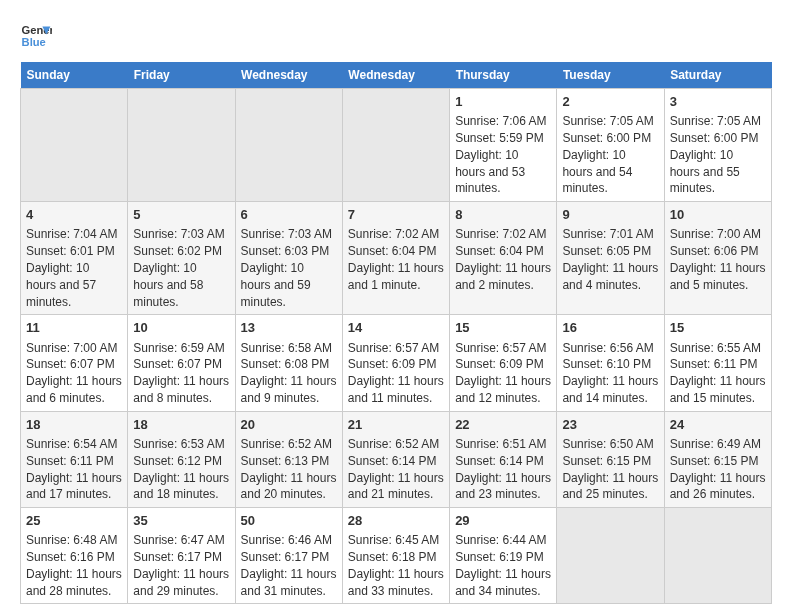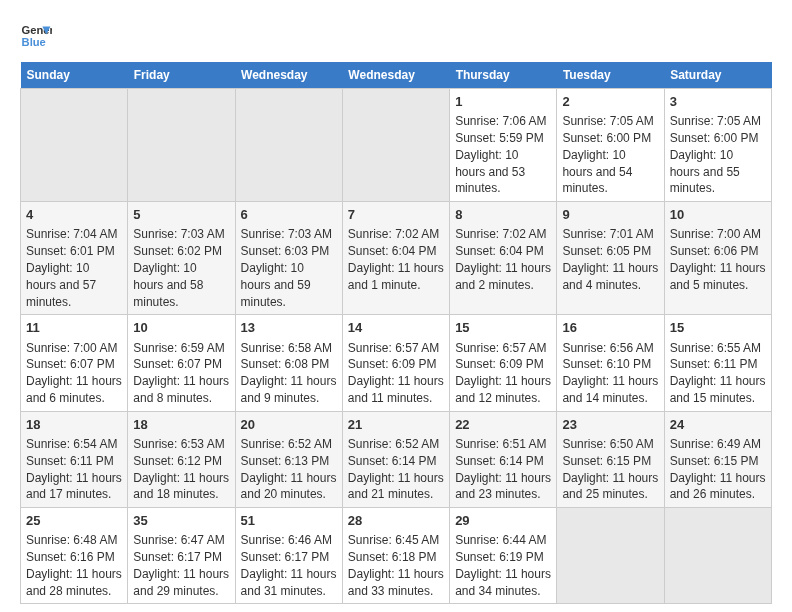--- a/index.html
+++ b/index.html
@@ -221,21 +221,21 @@
       <tr>
         <td>
           <span class="day-num">25</span>
           <div class="cell-content">Sunrise: 6:48 AM<br>Sunset: 6:16 PM<br>Daylight: 11 hours and 28 minutes.</div>
         </td>
         <td>
           <span class="day-num">35</span>
           <div class="cell-content">Sunrise: 6:47 AM<br>Sunset: 6:17 PM<br>Daylight: 11 hours and 29 minutes.</div>
         </td>
         <td>
-          <span class="day-num">51</span>
+          <span class="day-num">50</span>
           <div class="cell-content">Sunrise: 6:46 AM<br>Sunset: 6:17 PM<br>Daylight: 11 hours and 31 minutes.</div>
         </td>
         <td>
           <span class="day-num">28</span>
           <div class="cell-content">Sunrise: 6:45 AM<br>Sunset: 6:18 PM<br>Daylight: 11 hours and 33 minutes.</div>
         </td>
         <td>
           <span class="day-num">29</span>
           <div class="cell-content">Sunrise: 6:44 AM<br>Sunset: 6:19 PM<br>Daylight: 11 hours and 34 minutes.</div>
         </td>

